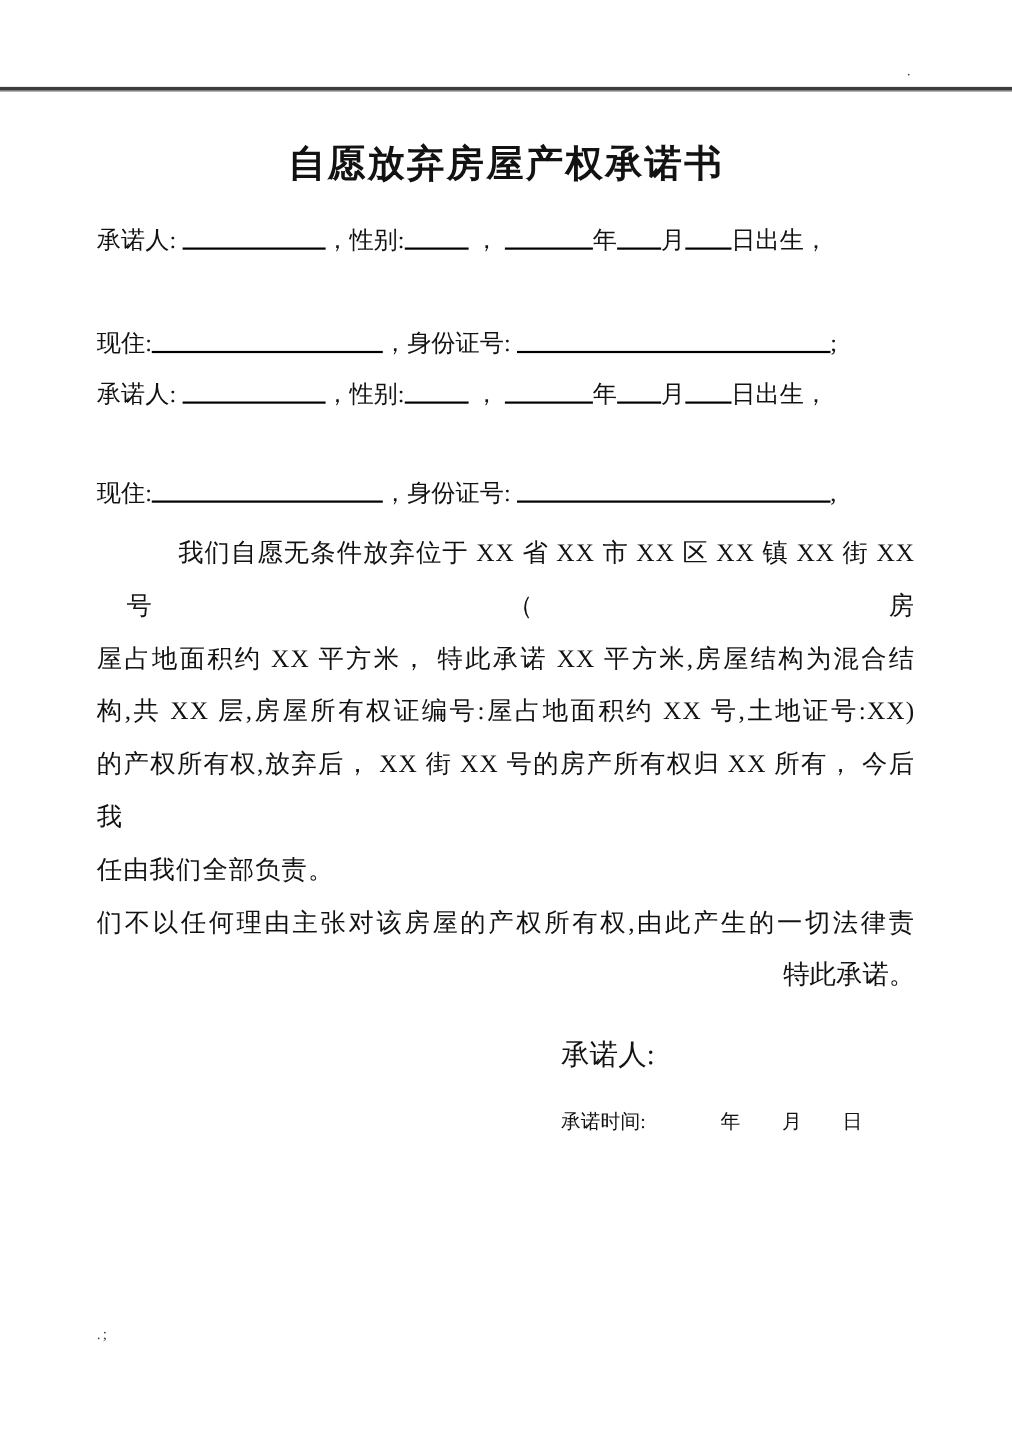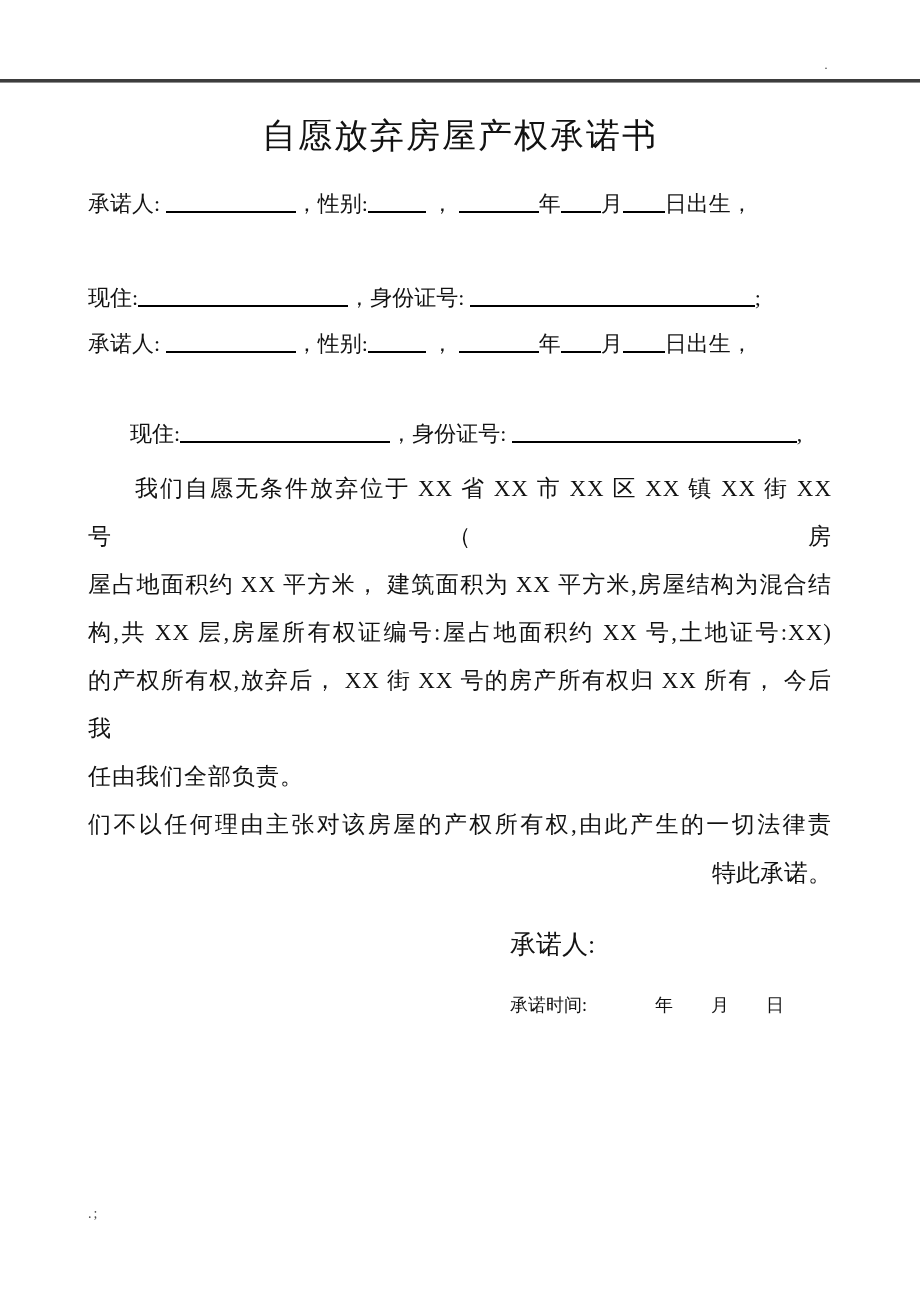--- a/index.html
+++ b/index.html
@@ -28,57 +28,57 @@
   .top-dot {
     position: absolute;
     left: 824px;
     top: 62px;
     font-size: 12px;
     color: #333;
     line-height: 12px;
   }
   .doc-title {
     font-family: "Liberation Sans", "DejaVu Sans", sans-serif;
-    font-weight: 400;
+    font-weight: 700;
     font-size: 34px;
     line-height: 44px;
     letter-spacing: 2px;
     text-align: center;
-    margin: 30px 0 0 0;
+    margin: 44px 0 0 0;
   }
   .form-line {
     font-size: 22px;
     line-height: 46px;
     white-space: nowrap;
   }
   .m-line1 { margin-top: 24px; }
   .m-line2 { margin-top: 48px; font-family: Liberation Serif, serif; }
   .m-line3 { margin-top: 0; }
-  .m-line4 { margin-top: 44px; margin-left: 42px; }
+  .m-line4 { margin-top: 44px; }
   .seg-blank {
     display: inline-block;
     height: 4px;
     border-bottom: 2px solid #000;
     vertical-align: -2px;
   }
   .seg-space {
     display: inline-block;
     height: 1px;
   }
   .paragraph {
     margin-top: 8px;
     font-size: 23px;
   }
   .para-line {
     line-height: 48px;
     text-align: justify;
     text-align-last: justify;
     letter-spacing: 1px;
   }
-  .para-line.first { text-indent: 47px; }
+  .para-line.first { text-indent: 47px; margin-left: 27px; }
   .para-line.last  { text-align-last: left; }
   .closing-line {
     font-size: 24px;
     line-height: 48px;
     text-indent: 47px;
     text-align: right;
   }
   .sig-name {
     margin-top: 30px;
     font-size: 26px;
@@ -117,21 +117,21 @@
     <div class="form-line m-line1"><span class="seg-text">承诺人: </span><span class="seg-blank" style="width: 130px;"></span><span class="seg-text">，性别:</span><span class="seg-blank" style="width: 58px;"></span><span class="seg-text"> ， </span><span class="seg-blank" style="width: 80px;"></span><span class="seg-text">年</span><span class="seg-blank" style="width: 40px;"></span><span class="seg-text">月</span><span class="seg-blank" style="width: 42px;"></span><span class="seg-text">日出生，</span></div>
 
     <div class="form-line m-line2"><span class="seg-text">现住:</span><span class="seg-blank" style="width: 210px;"></span><span class="seg-text">，身份证号: </span><span class="seg-blank" style="width: 285px;"></span><span class="seg-text">;</span></div>
 
     <div class="form-line m-line3"><span class="seg-text">承诺人: </span><span class="seg-blank" style="width: 130px;"></span><span class="seg-text">，性别:</span><span class="seg-blank" style="width: 58px;"></span><span class="seg-text"> ， </span><span class="seg-blank" style="width: 80px;"></span><span class="seg-text">年</span><span class="seg-blank" style="width: 40px;"></span><span class="seg-text">月</span><span class="seg-blank" style="width: 42px;"></span><span class="seg-text">日出生，</span></div>
 
     <div class="form-line m-line4"><span class="seg-text">现住:</span><span class="seg-blank" style="width: 210px;"></span><span class="seg-text">，身份证号: </span><span class="seg-blank" style="width: 285px;"></span><span class="seg-text">,</span></div>
 
     <div class="paragraph">
         <div class="para-line first">我们自愿无条件放弃位于 XX 省 XX 市 XX 区 XX 镇 XX 街 XX 号（房</div>
-        <div class="para-line">屋占地面积约 XX 平方米， 建筑面积为 XX 平方米,房屋结构为混合结</div>
+        <div class="para-line">屋占地面积约 XX 平方米， 特此承诺 XX 平方米,房屋结构为混合结</div>
         <div class="para-line">构,共 XX 层,房屋所有权证编号:屋占地面积约 XX 号,土地证号:XX)</div>
         <div class="para-line">的产权所有权,放弃后， XX 街 XX 号的房产所有权归 XX 所有， 今后我</div>
         <div class="para-line last">任由我们全部负责。</div>
         <div class="para-line">们不以任何理由主张对该房屋的产权所有权,由此产生的一切法律责</div>
       </div>
 
     <div class="closing-line">特此承诺。</div>
 
     <div class="sig-name">承诺人:</div>
 

